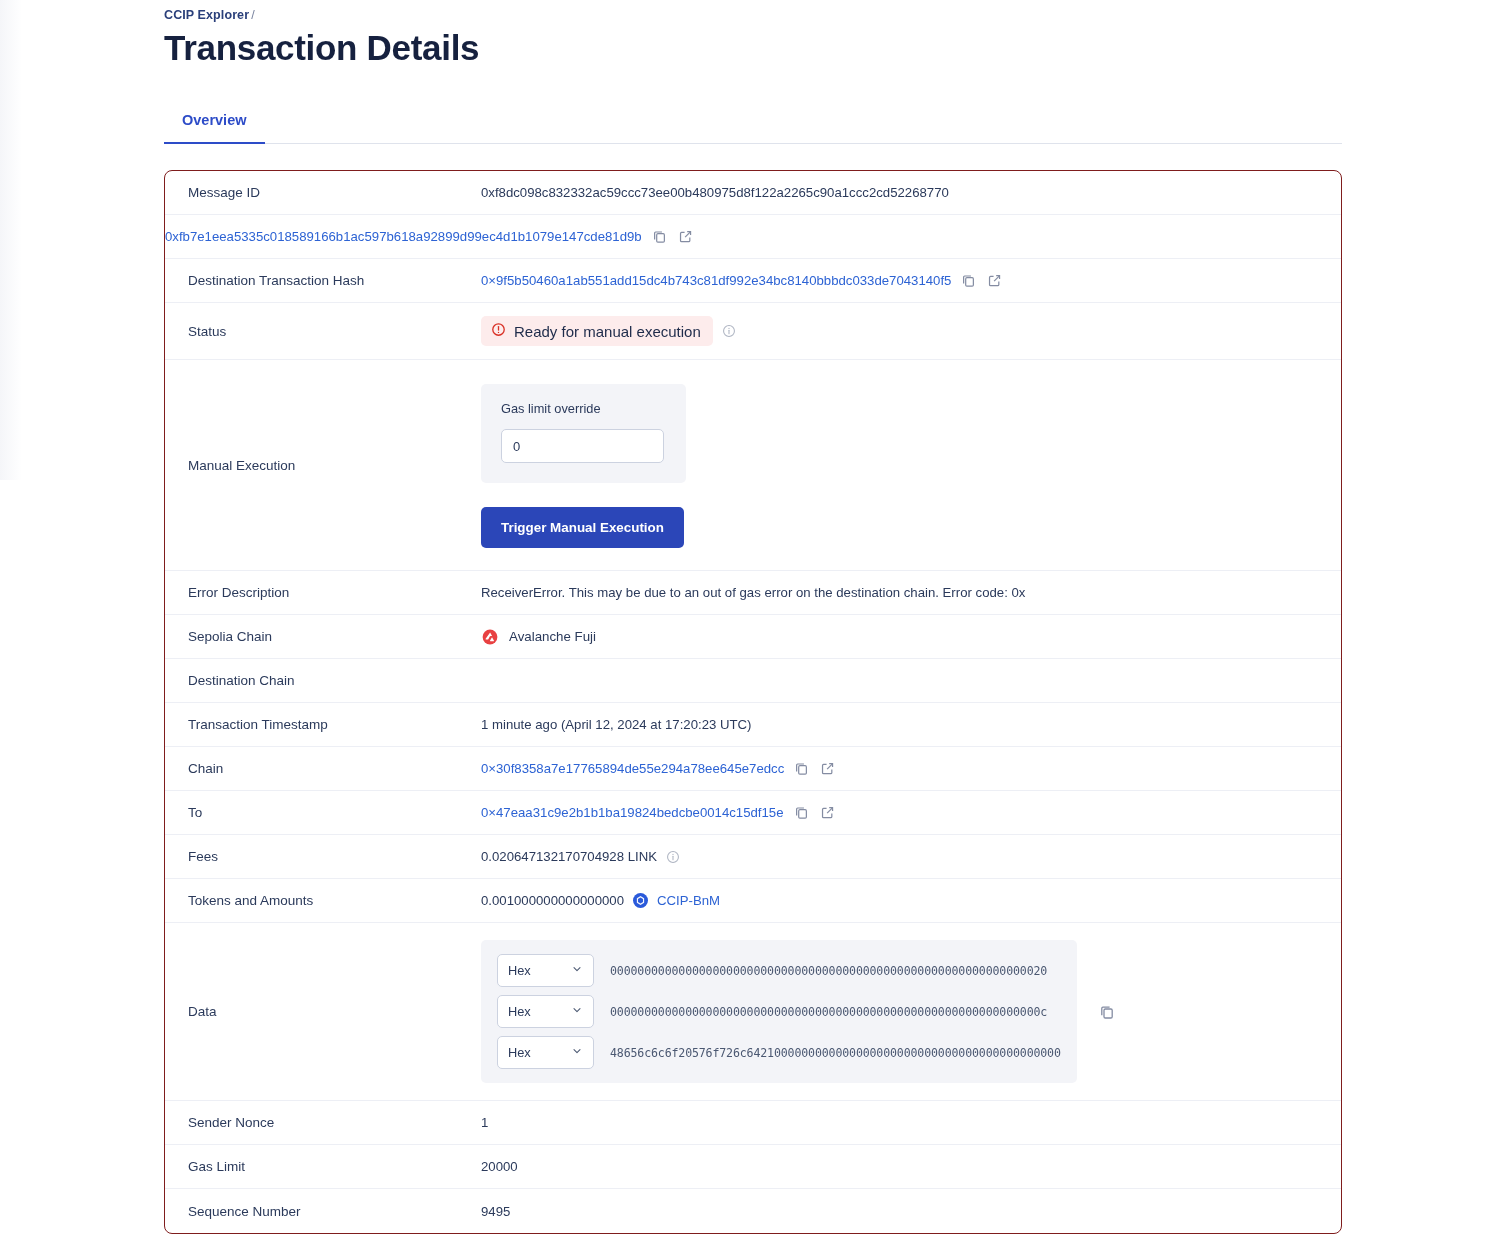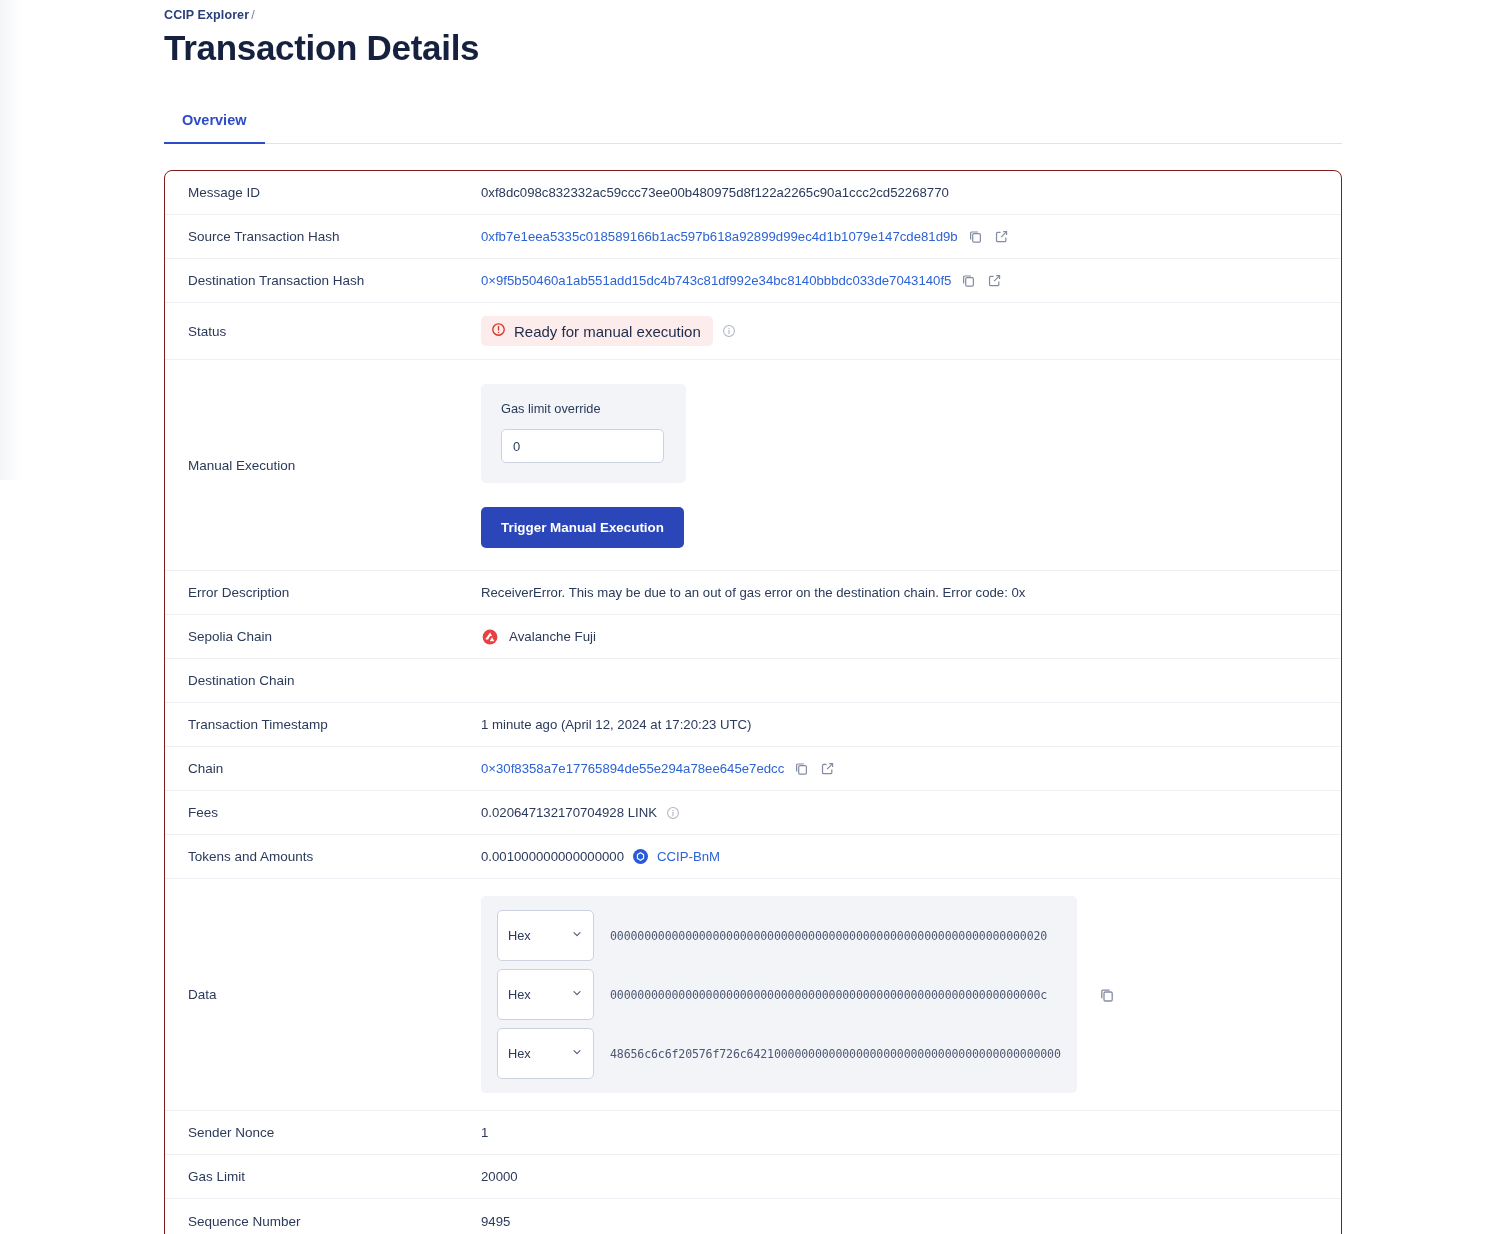--- a/index.html
+++ b/index.html
@@ -194,21 +194,21 @@
     background: #f3f4f8;
     border-radius: 5px;
     padding: 14px 16px;
     display: flex;
     align-items: center;
     gap: 10px;
   }
   .data-rows { display: flex; flex-direction: column; gap: 8px; }
   .data-line { display: flex; align-items: center; gap: 16px; }
   .select {
-    width: 97px; height: 51px;
+    width: 97px; height: 33px;
     border: 1px solid #ccd2e0;
     border-radius: 5px;
     background: #fff;
     display: flex;
     align-items: center;
     justify-content: space-between;
     padding: 0 10px;
     font-size: 12.8px;
     color: #2b3a5b;
     cursor: pointer;
@@ -248,21 +248,20 @@
     <div class="table">
 
       <div class="row">
         <div class="row-label">Message ID</div>
         <div class="row-value">
           <span class="mono-plain">0xf8dc098c832332ac59ccc73ee00b480975d8f122a2265c90a1ccc2cd52268770</span>
         </div>
       </div>
 
       <div class="row">
-        <div class="row-label">Source Transaction Hash</div>
         <div class="row-value">
           <a class="link" href="#">0xfb7e1eea5335c018589166b1ac597b618a92899d99ec4d1b1079e147cde81d9b</a>
           <span class="icon-btn">
             <svg width="15" height="15" viewBox="0 0 16 16" fill="none" stroke="#5b6684" stroke-width="1.3">
                 <rect x="5" y="5" width="8.2" height="9" rx="1.3"></rect>
                 <path d="M10.6 3.2H3.9c-.6 0-1.1.5-1.1 1.1v7"></path>
               </svg>
           </span>
           <span class="icon-btn">
             <svg width="15" height="15" viewBox="0 0 16 16" fill="none" stroke="#5b6684" stroke-width="1.3">
@@ -374,20 +373,39 @@
           <span class="icon-btn">
             <svg width="15" height="15" viewBox="0 0 16 16" fill="none" stroke="#5b6684" stroke-width="1.3">
                 <path d="M12.6 9v3.4c0 .6-.5 1.1-1.1 1.1H3.8c-.6 0-1.1-.5-1.1-1.1V4.7c0-.6.5-1.1 1.1-1.1H7"></path>
                 <path d="M9.8 2.8h3.6v3.6"></path>
                 <path d="M13.2 3L7.6 8.6"></path>
               </svg>
           </span>
         </div>
       </div>
 
+      <div class="row">
+        <div class="row-label">To</div>
+        <div class="row-value">
+          <a class="link" href="#">0×47eaa31c9e2b1b1ba19824bedcbe0014c15df15e</a>
+          <span class="icon-btn">
+            <svg width="15" height="15" viewBox="0 0 16 16" fill="none" stroke="#5b6684" stroke-width="1.3">
+                <rect x="5" y="5" width="8.2" height="9" rx="1.3"></rect>
+                <path d="M10.6 3.2H3.9c-.6 0-1.1.5-1.1 1.1v7"></path>
+              </svg>
+          </span>
+          <span class="icon-btn">
+            <svg width="15" height="15" viewBox="0 0 16 16" fill="none" stroke="#5b6684" stroke-width="1.3">
+                <path d="M12.6 9v3.4c0 .6-.5 1.1-1.1 1.1H3.8c-.6 0-1.1-.5-1.1-1.1V4.7c0-.6.5-1.1 1.1-1.1H7"></path>
+                <path d="M9.8 2.8h3.6v3.6"></path>
+                <path d="M13.2 3L7.6 8.6"></path>
+              </svg>
+          </span>
+        </div>
+      </div>
 
       <div class="row">
         <div class="row-label">Fees</div>
         <div class="row-value">
           <span class="mono-plain">0.020647132170704928 LINK</span>
           <span class="info-icon">
             <svg width="14" height="14" viewBox="0 0 16 16" fill="none">
                 <circle cx="8" cy="8" r="6.2" stroke="#6b7790" stroke-width="1.2"></circle>
                 <path d="M8 7.2v4" stroke="#6b7790" stroke-width="1.2" stroke-linecap="round"></path>
                 <circle cx="8" cy="5" r="0.7" fill="#6b7790"></circle>

